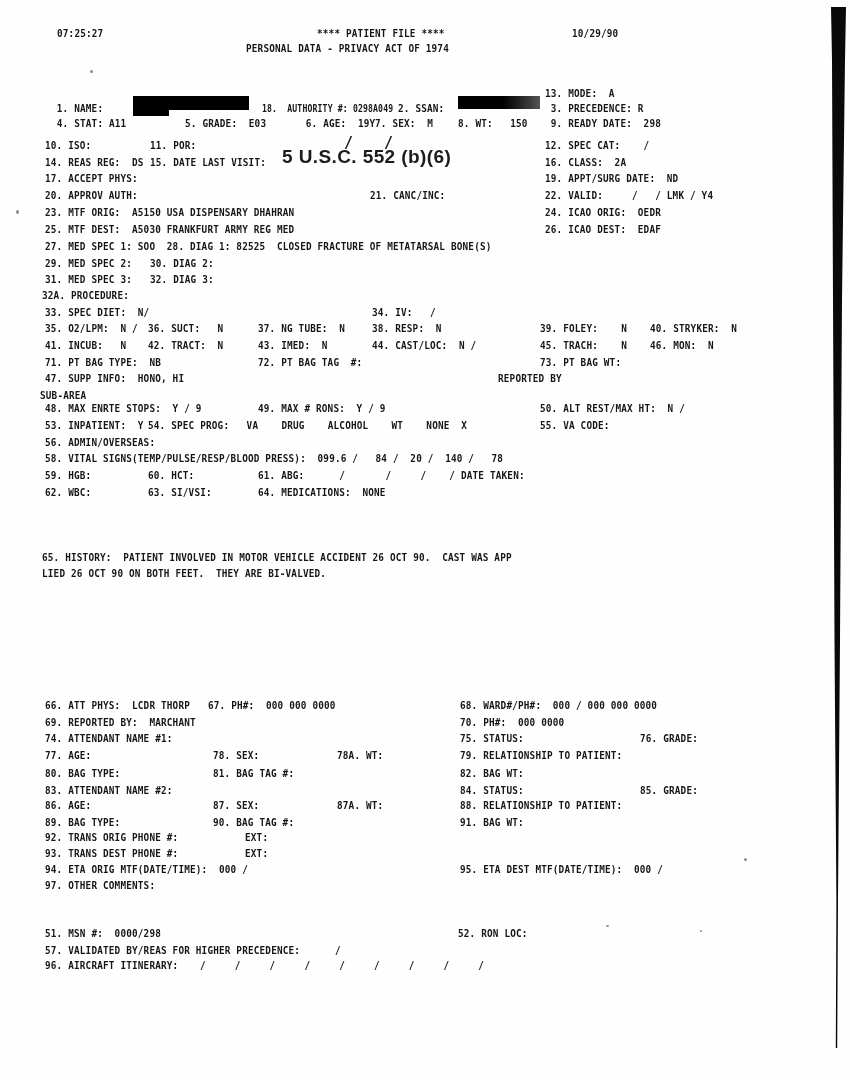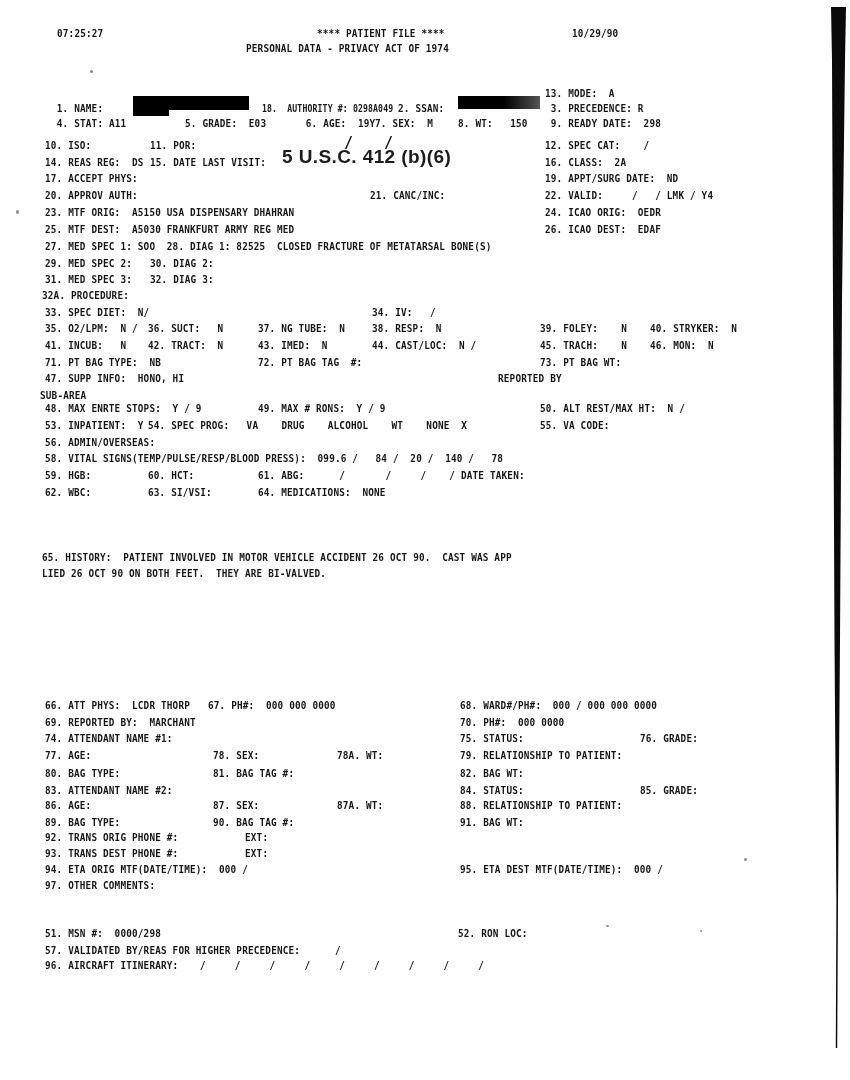--- a/index.html
+++ b/index.html
@@ -149,21 +149,21 @@
       <div class="seg" style="left: 45px; top: 960px;">96. AIRCRAFT ITINERARY:</div>
       <div class="seg" style="left: 200px; top: 960px;">/     /     /     /     /     /     /     /     /</div>
     </div>
 
   <div id="redaction-layer">
       <div class="redact" style="left: 133px; top: 96px; width: 116px; height: 14px;"></div>
       <div class="redact" style="left: 133px; top: 108px; width: 36px; height: 8px;"></div>
       <div class="redact fade" style="left: 458px; top: 96px; width: 82px; height: 13px;"></div>
     </div>
 
-  <div id="stamp">5 U.S.C. 412 (b)(6)</div>
+  <div id="stamp">5 U.S.C. 552 (b)(6)</div>
   <div id="stamp-slashes">
       <div class="stamp-slash" style="left: 344px; top: 134px;">/</div>
       <div class="stamp-slash" style="left: 384px; top: 134px;">/</div>
     </div>
 
   <div id="speck-layer">
       <div class="speck" style="left: 90px; top: 70px; width: 3px; height: 3px;"></div>
       <div class="speck" style="left: 16px; top: 210px; width: 3px; height: 4px;"></div>
       <div class="speck" style="left: 744px; top: 858px; width: 3px; height: 3px;"></div>
       <div class="speck" style="left: 606px; top: 925px; width: 3px; height: 2px;"></div>

